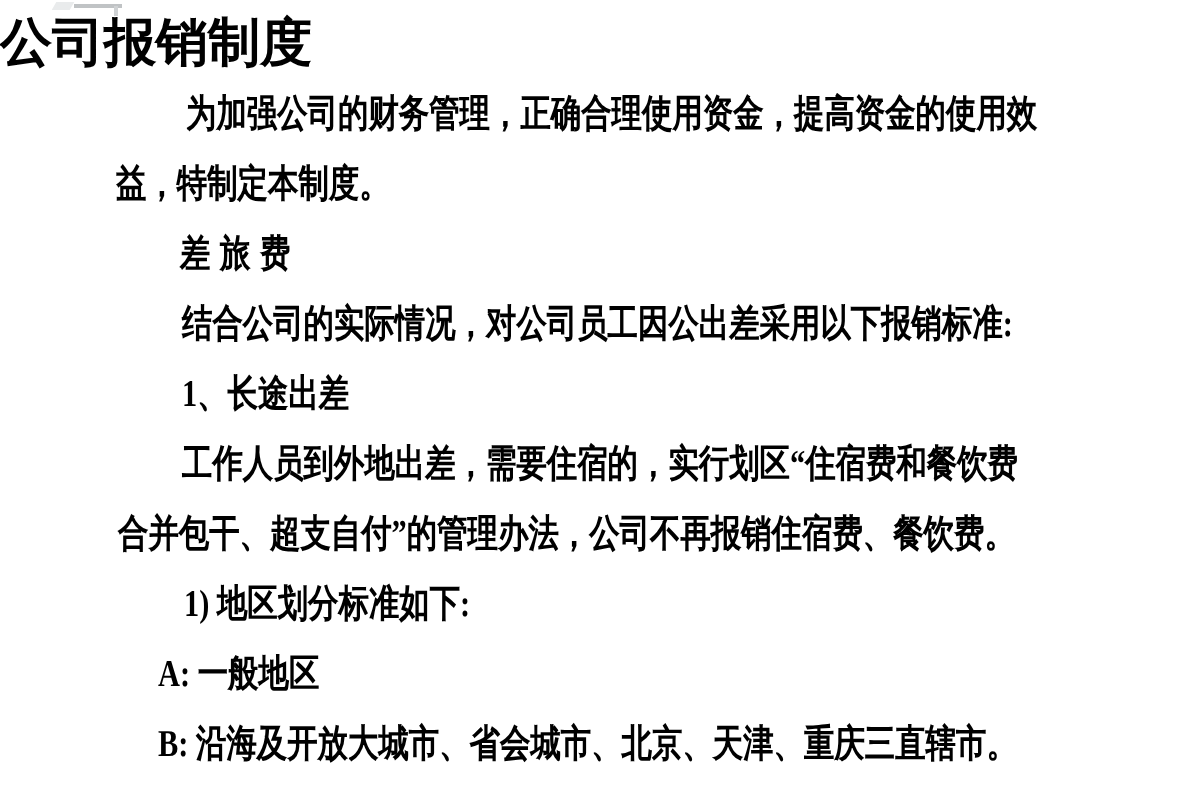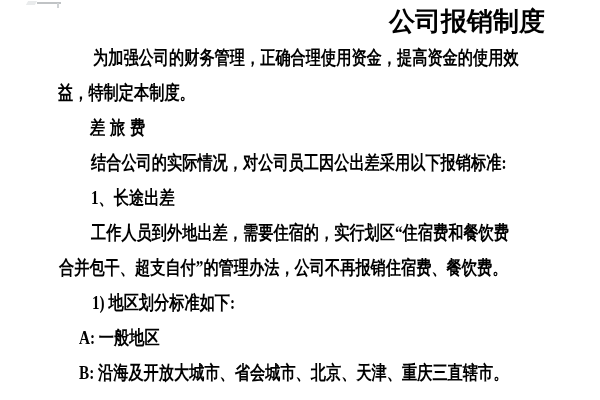--- a/index.html
+++ b/index.html
@@ -41,26 +41,25 @@
     height: 4px;
     background: #e9ebec;
     transform: skewX(-30deg);
   }
   .title {
     position: absolute;
     top: 7px;
     left: 0;
     width: 529px;
     margin: 0;
-    text-align: right;
+    text-align: left;
     font-size: 26px;
     line-height: 30px;
     font-weight: bold;
     color: #000000;
-    padding-left: 16px;
   }
   .line {
     position: absolute;
     margin: 0;
     font-size: 19px;
     line-height: 23px;
     font-weight: bold;
     white-space: pre;
     color: #000000;
     transform: scaleX(0.8);

